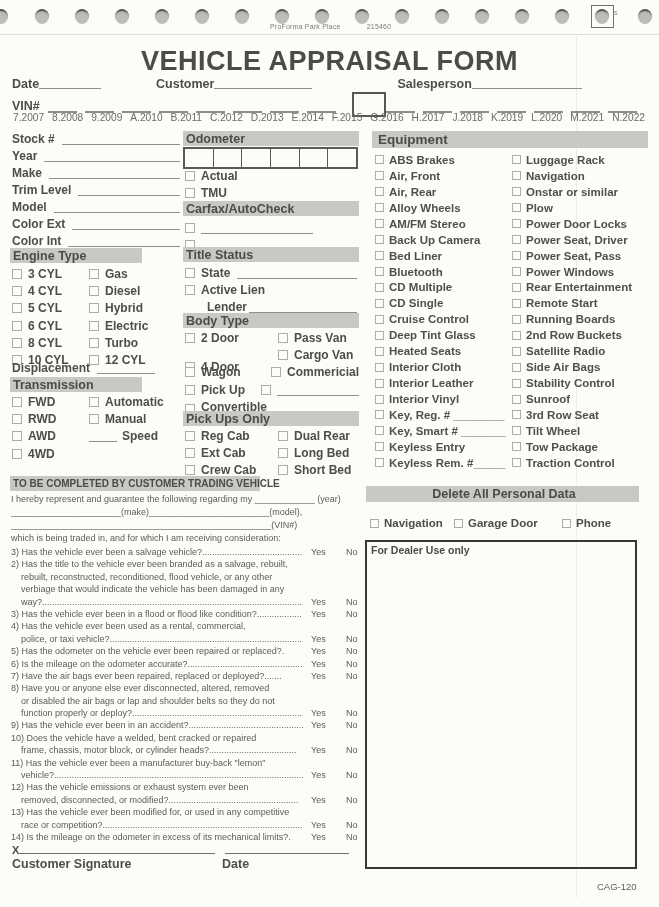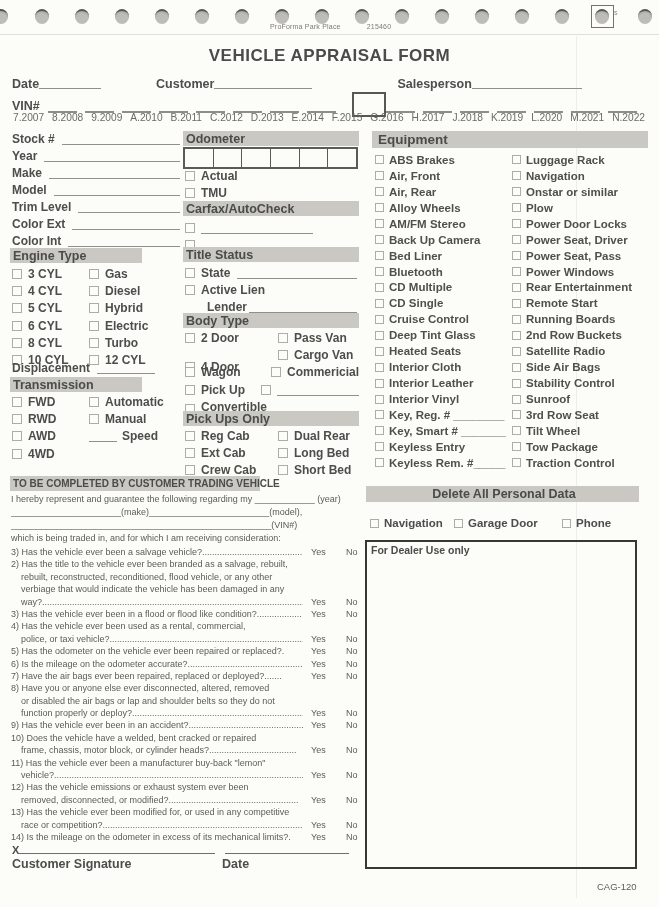--- a/index.html
+++ b/index.html
@@ -9,21 +9,21 @@
   .hole{position:absolute;top:9px;width:14px;height:13px;border-radius:50%;
         background:radial-gradient(circle at 50% 62%, #bdbcb8 0 52%, #8e8d89 100%);
         border-top:2px solid #565551;}
   .hole-box{position:absolute;top:5px;width:21px;height:21px;border:1.5px solid #73726e;background:transparent;}
   .hole-marker{position:absolute;top:9px;font-size:7px;color:#8a8986;}
   .perfline{position:absolute;left:0;top:34px;width:659px;height:1px;background:#e0dfdb;}
   .crease{position:absolute;left:576px;top:36px;width:1px;height:862px;background:#eeede9;}
   .print-info{position:absolute;top:23px;left:270px;font-size:7px;color:#7c7b77;letter-spacing:.2px;}
   .print-info span{margin-right:26px;}
   .title{position:absolute;top:46px;left:0;width:659px;text-align:center;
-         font-size:17px;font-weight:bold;letter-spacing:.5px;color:#4b4b49;}
+         font-size:27px;font-weight:bold;letter-spacing:.5px;color:#4b4b49;}
   .lbl{font-weight:bold;font-size:12px;color:#4d4d4b;white-space:nowrap;}
   .uline{border-bottom:1.5px solid #918f8b;height:11px;display:inline-block;}
   .row{display:flex;align-items:center;}
   .cb{display:inline-block;width:8px;height:8px;border:1px solid #adaca6;margin-right:6px;flex:0 0 auto;background:#fcfcf9;}
   .cb.sm{width:7px;height:7px;margin-right:5px;}
   .bar{background:#c9c8c3;font-weight:bold;color:#4b4b49;display:flex;align-items:center;padding-left:3px;box-sizing:border-box;}
   
   .topline{position:absolute;top:77px;left:12px;display:flex;font-size:12.5px;}
   .vinrow{position:absolute;top:95px;left:12px;display:flex;align-items:flex-end;height:18px;}
   .vin-dash{display:inline-block;width:29px;border-bottom:2px solid #8f8d89;height:14px;margin-right:8px;}
@@ -151,25 +151,25 @@
       </div>
       <div class="row">
         <span class="lbl">Year</span>
         <span class="uline"></span>
       </div>
       <div class="row">
         <span class="lbl">Make</span>
         <span class="uline"></span>
       </div>
       <div class="row">
+        <span class="lbl">Trim Level</span>
+        <span class="uline"></span>
+      </div>
+      <div class="row">
         <span class="lbl">Model</span>
-        <span class="uline"></span>
-      </div>
-      <div class="row">
-        <span class="lbl">Trim Level</span>
         <span class="uline"></span>
       </div>
       <div class="row">
         <span class="lbl">Color Ext</span>
         <span class="uline"></span>
       </div>
       <div class="row">
         <span class="lbl">Color Int</span>
         <span class="uline"></span>
       </div>

